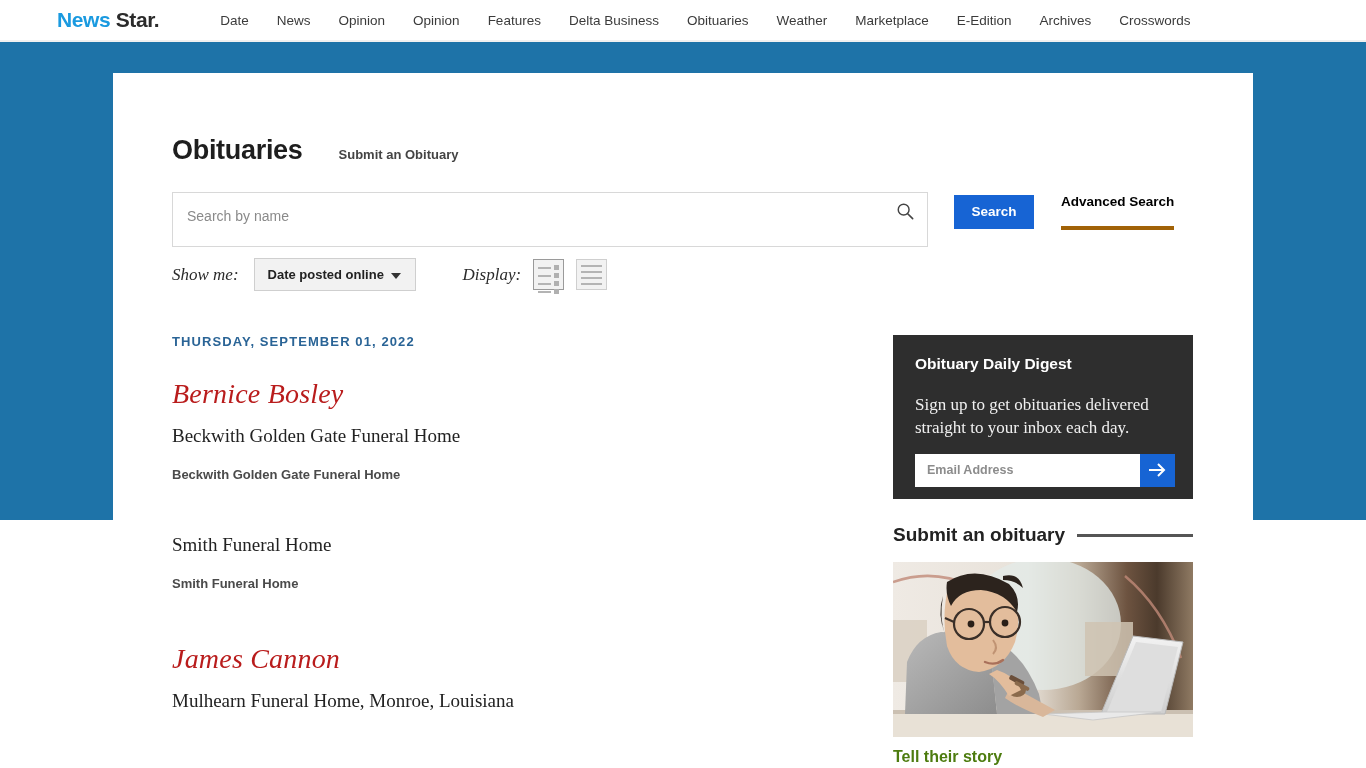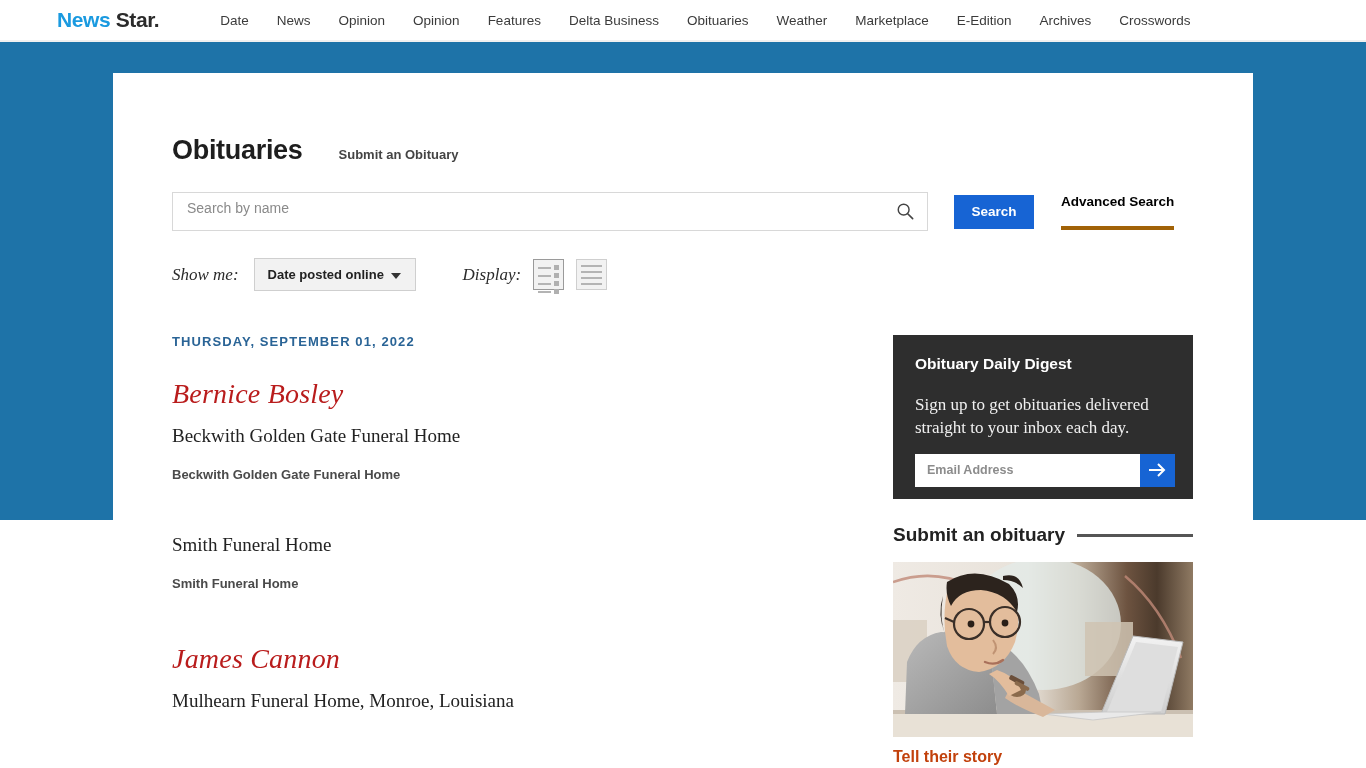--- a/index.html
+++ b/index.html
@@ -80,21 +80,21 @@
   
   #search-row {
     position: absolute; top: 192px; left: 172px;
     display: flex; align-items: center;
   }
   #search-input-wrap {
     position: relative;
     width: 756px; height: 39px;
   }
   #search-input {
-    width: 756px; height: 39px;
+    width: 756px; height: 55px;
     border: 1px solid #d8d8d8;
     background: #ffffff;
     padding: 0 40px 8px 14px;
     font-size: 14px;
     font-family: "Liberation Sans", sans-serif;
     color: #0369a1;
     outline: none;
   }
   #search-input::placeholder { color: #8a8a8a; }
   #search-icon {
@@ -265,21 +265,21 @@
   #promo-photo {
     position: absolute; top: 562px; left: 893px;
     width: 300px; height: 175px;
     overflow: hidden;
     background: #cfc6bc;
     cursor: pointer;
   }
   #promo-caption {
     position: absolute; top: 748px; left: 893px;
     font-size: 16px; font-weight: bold;
-    color: #c2410c;
+    color: #4d7c0f;
     cursor: pointer;
   }
 </style>
 </head>
 <body>
 
 <div id="site-header">
   <div id="logo">
     <span class="blue">News</span>
     <span class="dark">Star.</span>

